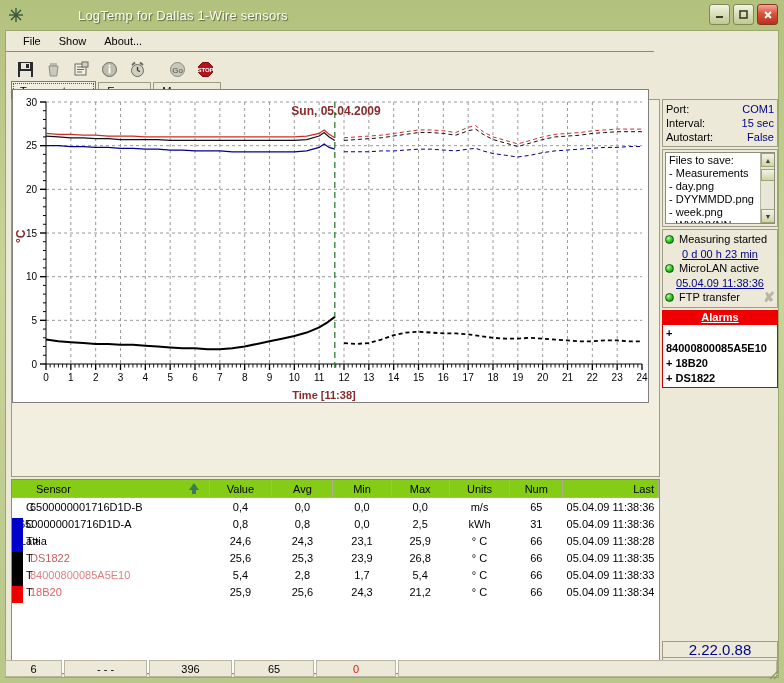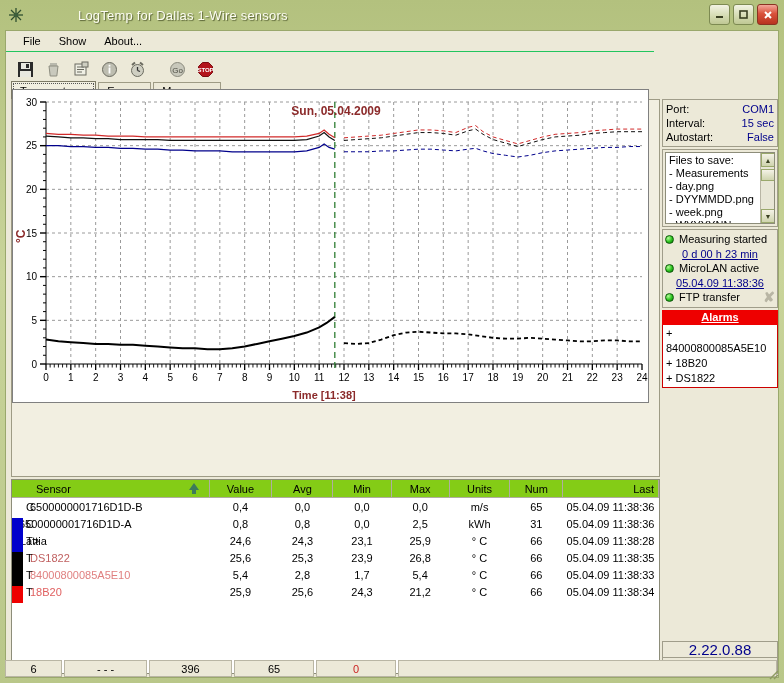--- a/index.html
+++ b/index.html
@@ -165,21 +165,21 @@
     background:radial-gradient(circle at 32% 30%,#b6ff9a 0%,#29c21c 55%,#0a6a08 100%);
     border:1px solid #0c5a08;box-sizing:border-box;
   }
   .st-sub{color:#00008b;text-align:center;line-height:14px;font-size:11px;text-decoration:underline;}
   .alarmhdr{
     background:#ee0000;color:#fff;text-align:center;font-weight:bold;
     font-size:11px;line-height:15px;text-decoration:underline;
   }
   .alarmbox{
     background:#fff;border:1px solid #cc0000;border-top:none;height:63px;
-    box-sizing:border-box;padding:1px 3px;font-size:11px;line-height:15px;color:#000;
+    box-sizing:border-box;padding:1px 3px;font-size:11px;line-height:15px;color:#000;font-weight:bold;
   }
   .verbox{
     text-align:center;color:#00008b;font-size:15px;line-height:15px;
     border:1px solid #a09d8a;border-bottom:none;box-sizing:border-box;
   }
   .copybox{
     text-align:center;color:#00008b;font-size:11px;line-height:15px;
     border:1px solid #a09d8a;box-sizing:border-box;
   }
   

